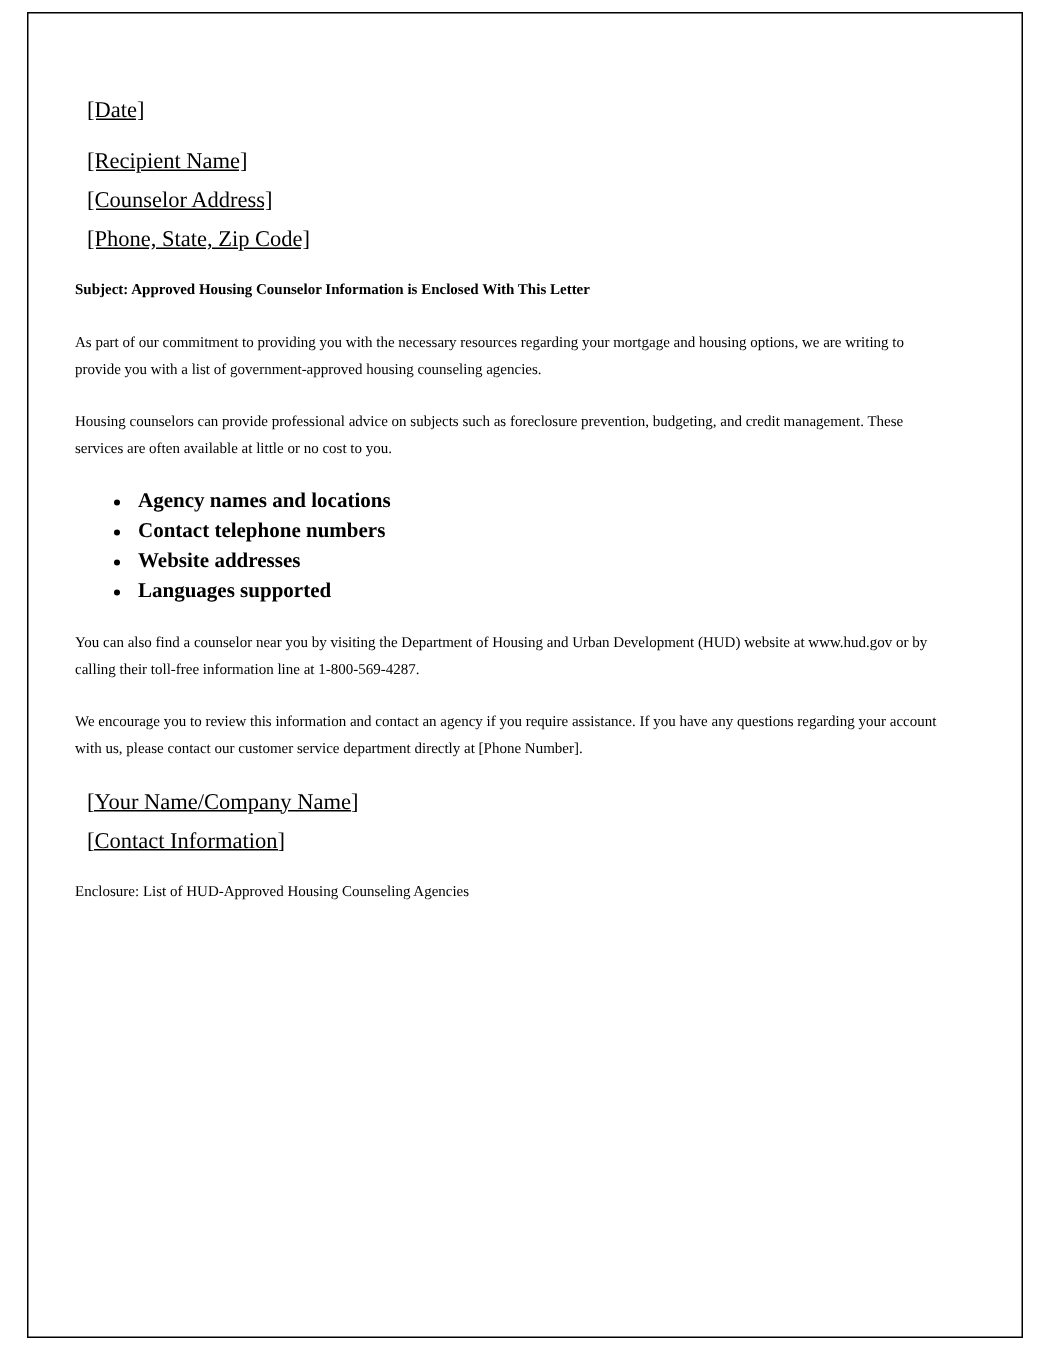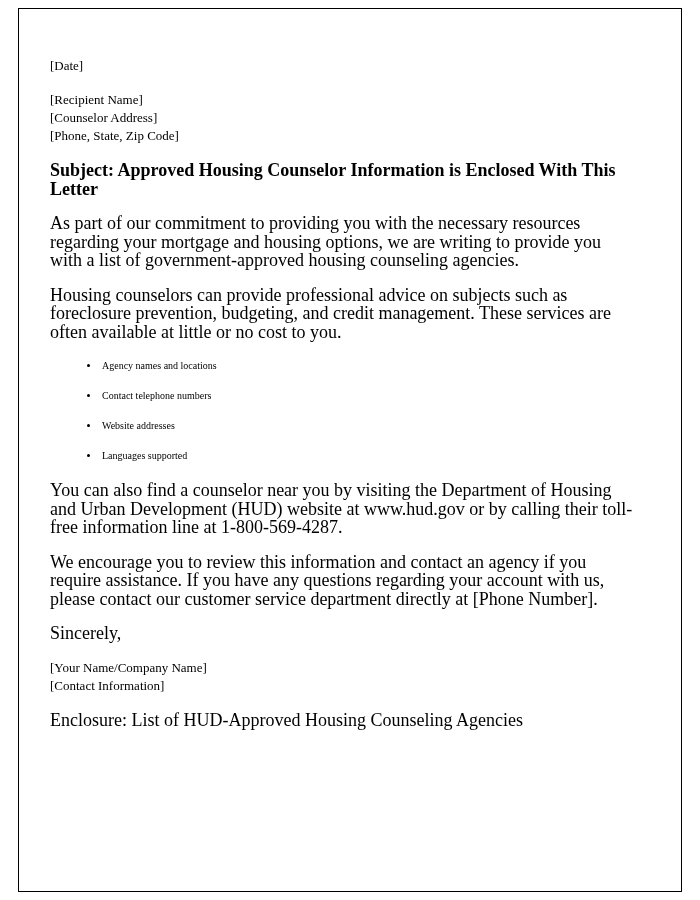--- a/index.html
+++ b/index.html
@@ -19,46 +19,48 @@
     position: absolute;
     left: 18px;
     top: 8px;
     width: 664px;
     height: 884px;
     box-sizing: border-box;
     border: 1px solid #000000;
     padding: 48px 42px 40px 31px;
   }
   .line {
-    margin: 0;
-    font-size: 13px;
+    margin: 8px;
+    font-size: 15px;
     line-height: 18px;
+    text-decoration: underline;
   }
   .block {
     margin: 0 0 16px 0;
   }
   .para {
     margin: 0 0 16px 0;
-    font-size: 18px;
+    font-size: 10px;
     line-height: 18.5px;
     max-width: 584px;
   }
   .subject {
     font-weight: bold;
   }
   ul.bullets {
     margin: 0 0 16px 0;
     padding: 0 0 0 38px;
     list-style: disc;
   }
   ul.bullets li {
-    font-size: 10px;
+    font-size: 14px;
     line-height: 18px;
-    margin: 12px;
+    margin: 2px;
     padding-left: 2px;
+    font-weight: bold;
   }
 </style>
 </head>
 <body>
 
 <div class="canvas">
   <div class="page">
 
     <div class="block">
       <p class="line">[Date]</p>
@@ -82,21 +84,20 @@
       <li>Agency names and locations</li>
       <li>Contact telephone numbers</li>
       <li>Website addresses</li>
       <li>Languages supported</li>
     </ul>
 
     <p class="para">You can also find a counselor near you by visiting the Department of Housing and Urban Development (HUD) website at www.hud.gov or by calling their toll-free information line at 1-800-569-4287.</p>
 
     <p class="para">We encourage you to review this information and contact an agency if you require assistance. If you have any questions regarding your account with us, please contact our customer service department directly at [Phone Number].</p>
 
-    <p class="para">Sincerely,</p>
 
     <div class="block">
       <p class="line">[Your Name/Company Name]</p>
       <p class="line">[Contact Information]</p>
     </div>
 
     <p class="para">Enclosure: List of HUD-Approved Housing Counseling Agencies</p>
 
   </div>
 </div>

